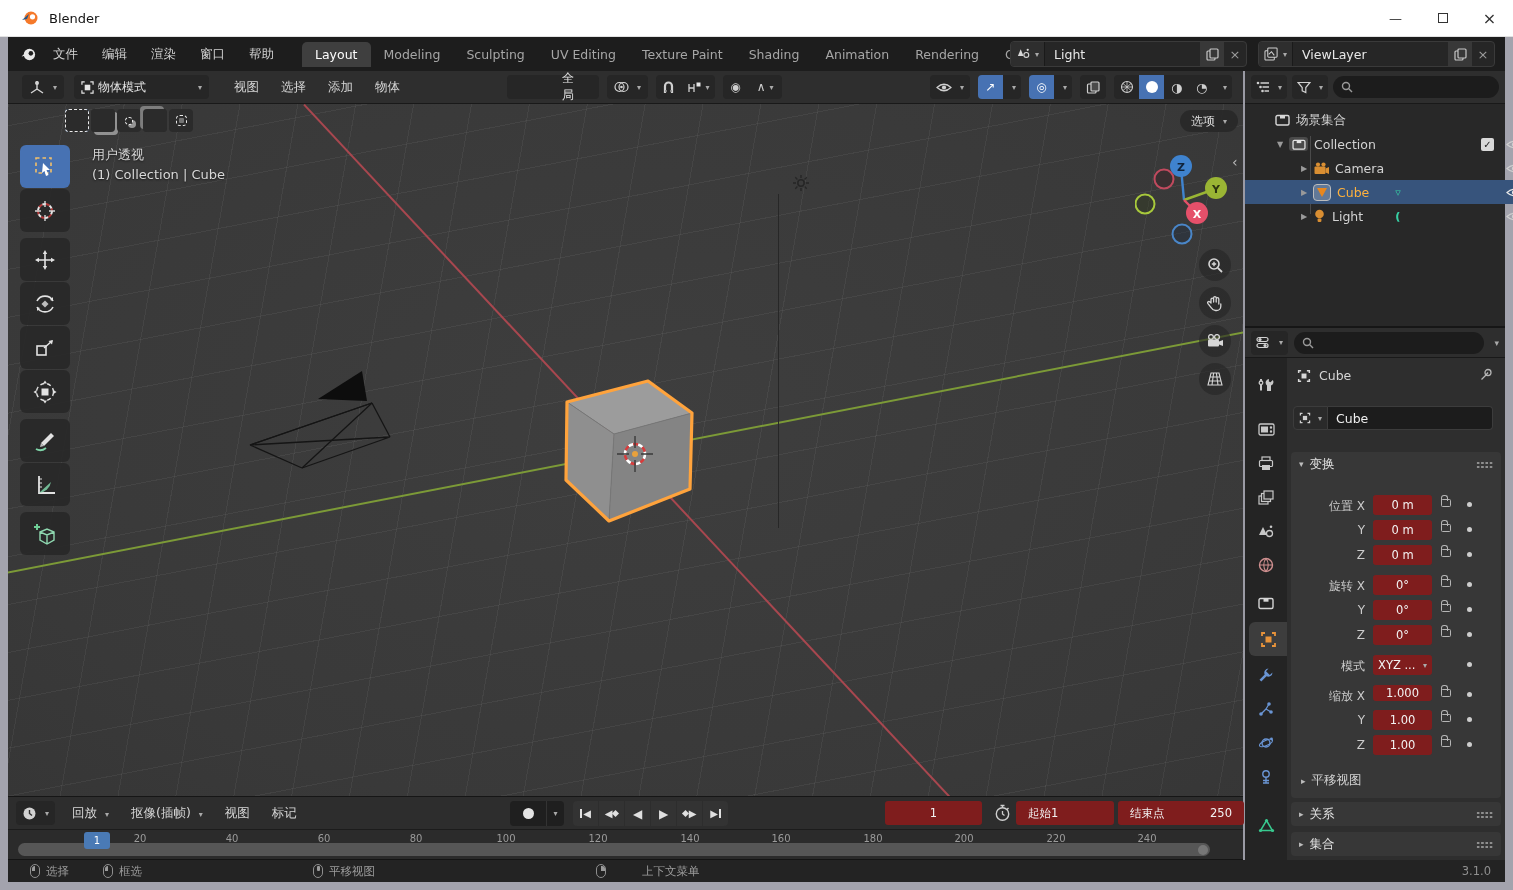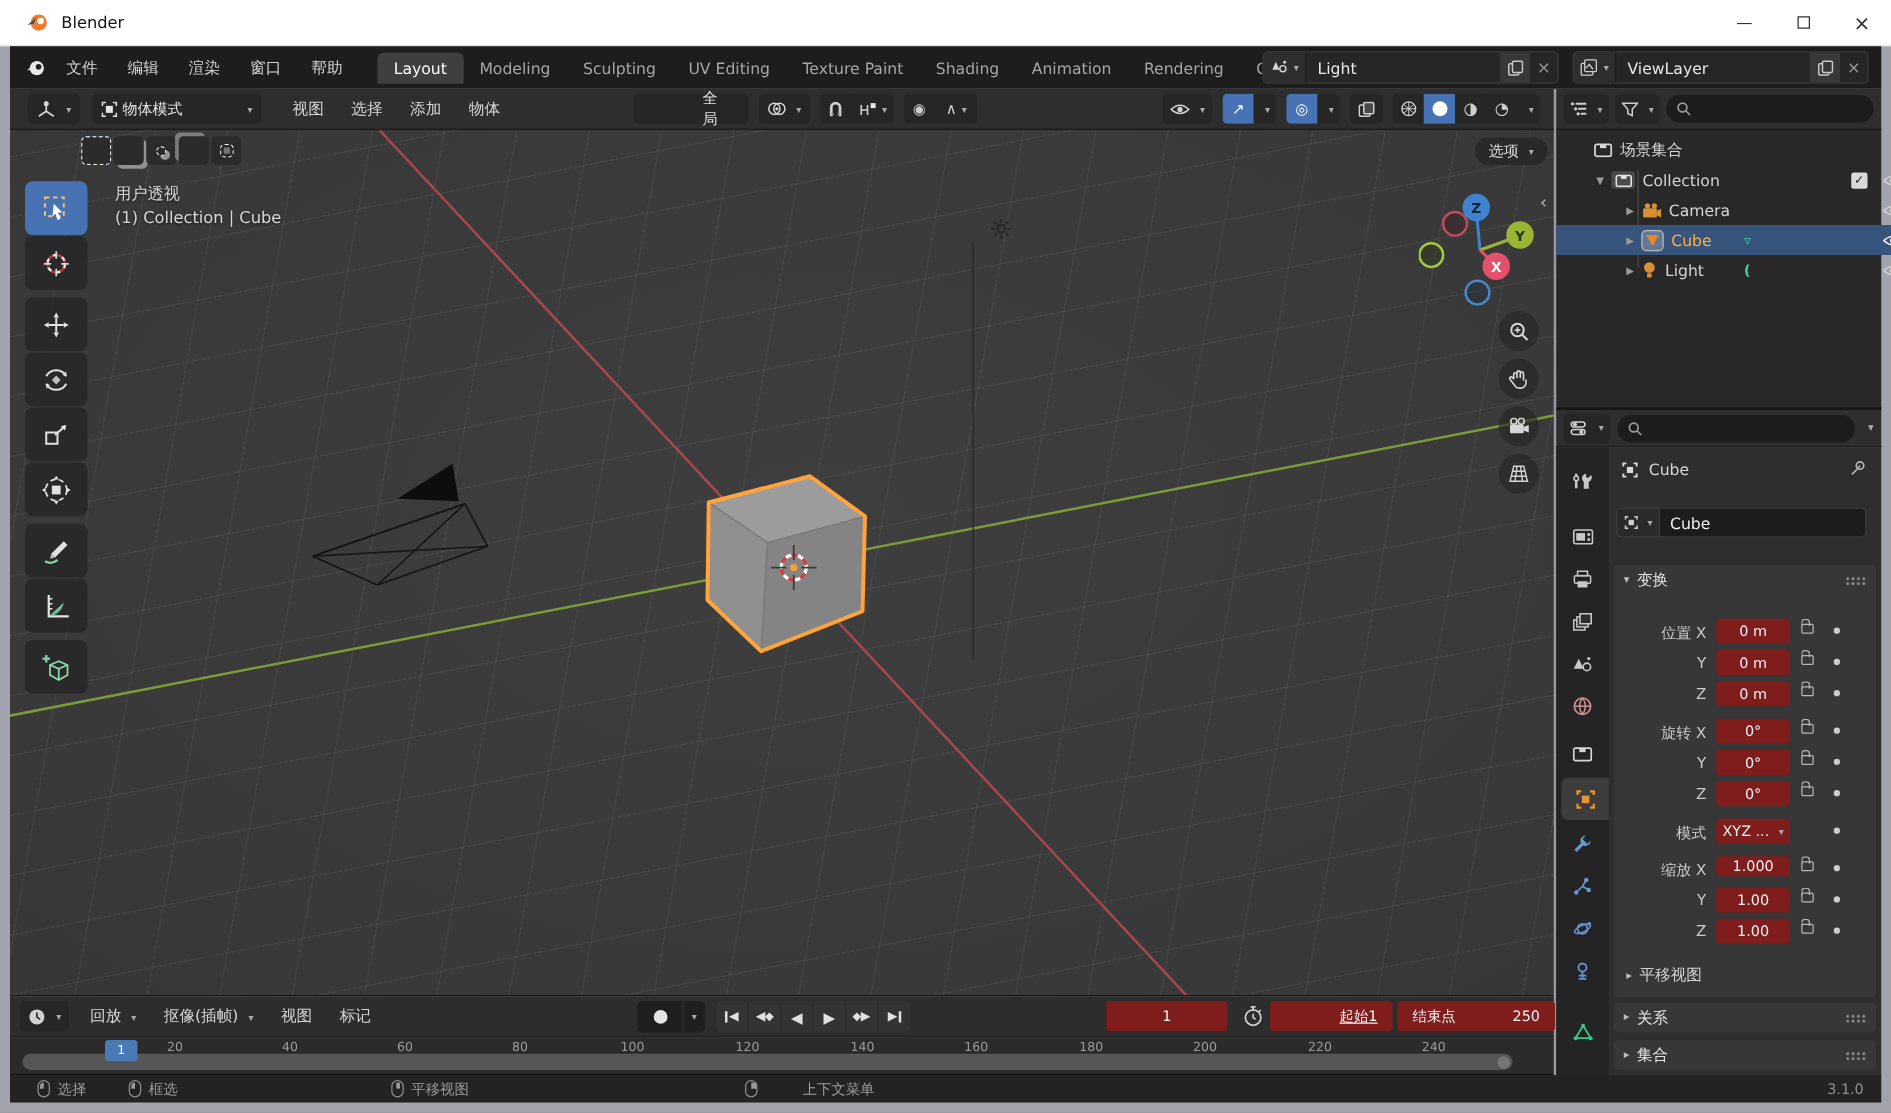--- a/index.html
+++ b/index.html
@@ -874,21 +874,21 @@
     </div>
 
     <div class="field" style="position:absolute;left:877px;top:4px;width:97px;height:24px;">1</div>
     <span style="position:absolute;left:986px;top:7px;">
       <svg width="17" height="18" viewBox="0 0 17 18">
           <circle cx="8.5" cy="10" r="6.2" fill="none" stroke="#cfcfcf" stroke-width="1.4"></circle>
           <path d="M6.5 1.5 H10.5 M8.5 1.5 V3.8 M13 5.5 L14.5 4" stroke="#cfcfcf" stroke-width="1.4"></path>
           <path d="M8.5 7 V10 L10.5 11.5" stroke="#cfcfcf" stroke-width="1.3" fill="none"></path>
         </svg>
     </span>
-    <div class="field" style="position:absolute;left:1008px;top:4px;width:98px;height:24px;justify-content:flex-end;padding:0 12px;text-decoration:underline;">
+    <div class="field" style="position:absolute;left:1008px;top:4px;width:98px;height:24px;justify-content:flex-start;padding:0 12px;">
       <span>起始</span>
       <span>1</span>
     </div>
     <div class="field" style="position:absolute;left:1110px;top:4px;width:126px;height:24px;justify-content:space-between;padding:0 12px;">
       <span>结束点</span>
       <span>250</span>
     </div>
   </div>
 
   <div class="abs tl-ruler">

